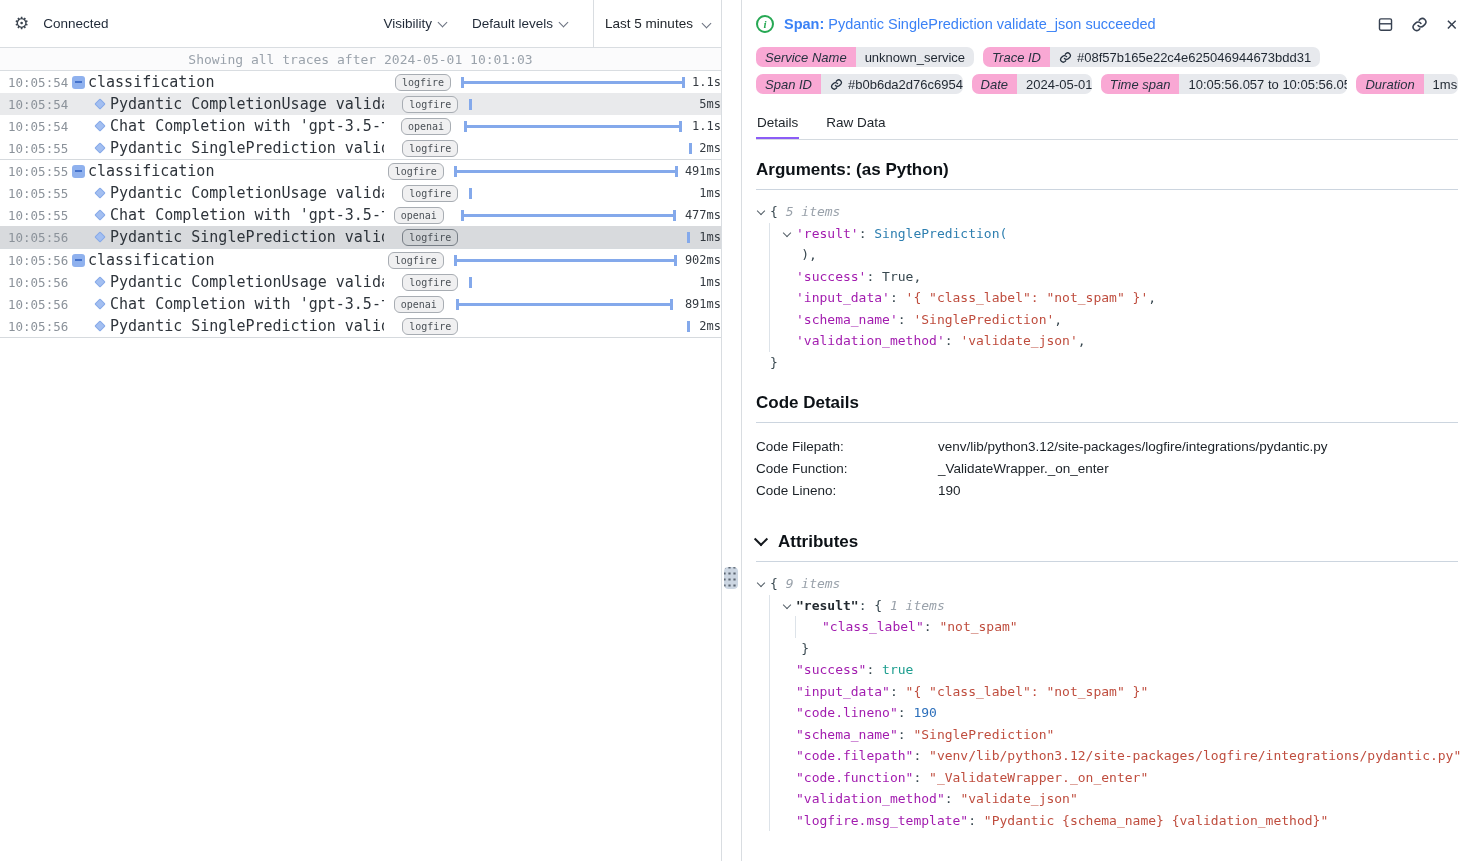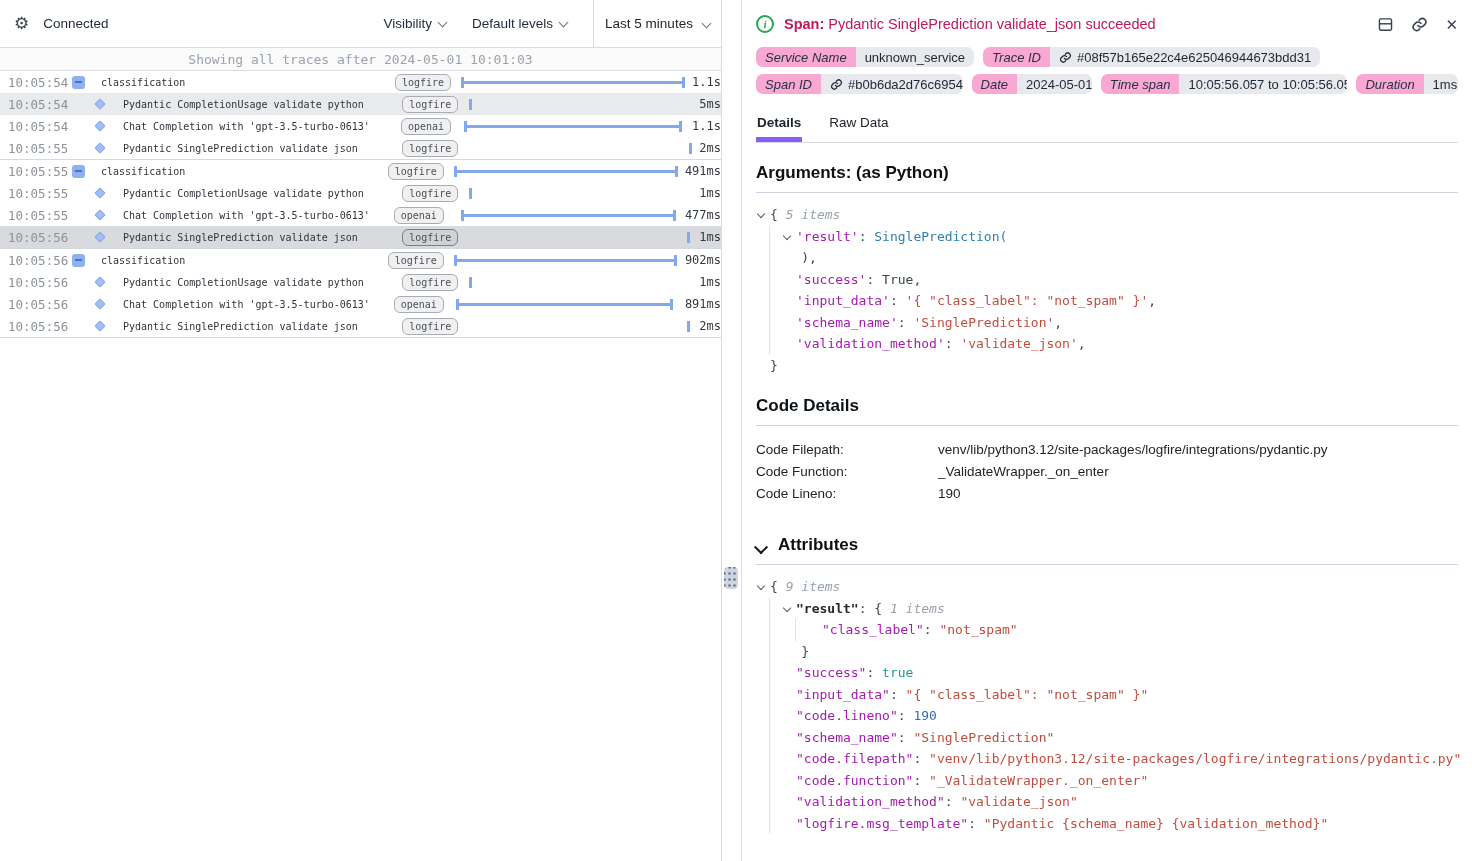--- a/index.html
+++ b/index.html
@@ -23,59 +23,59 @@
   .trace-group { border-bottom:1px solid #d6dade; }
   .trow { height:22px; display:flex; align-items:center; padding-left:8px; cursor:pointer; background:#fff; }
   .trow.hover { background:#e9eaec; }
   .trow.selected { background:#d8dadd; }
   .t-time { width:60px; flex:none; font-family:"DejaVu Sans Mono", monospace; font-size:12.5px; color:#8b929a; }
   .t-icon { flex:none; display:flex; align-items:center; justify-content:center; width:20px; }
   .trow.child .t-icon { margin-left:22px; }
   .minus-sq { width:13px; height:13px; background:#8fb1ee; border-radius:3px; display:flex; align-items:center; justify-content:center; }
   .minus-sq span { width:7px; height:2px; background:#4472cc; display:block; }
   .diamond { width:8px; height:8px; background:#a3bff1; border:1px solid #86a9e8; border-radius:1px; transform:rotate(45deg); }
-  .t-name { font-family:"DejaVu Sans Mono", monospace; font-size:10px; color:#2e343b; white-space:nowrap; overflow:hidden; flex:1; max-width:296px; margin-left:13px; }
+  .t-name { font-family:"DejaVu Sans Mono", monospace; font-size:15px; color:#2e343b; white-space:nowrap; overflow:hidden; flex:1; max-width:296px; margin-left:0; }
   .trow.child .t-name { max-width:274px; }
   .t-tag-col { width:60px; flex:none; margin-left:auto; display:flex; justify-content:flex-end;align-items:center; }
   .t-tag { font-family:"DejaVu Sans Mono", monospace; font-size:10px; color:#4b5157; background:#f0f0f1; border:1px solid #a8adb3; border-radius:6px; padding:1px 6px; line-height:1.3; }
   .trow.selected .t-tag { border-color:#787f87; background:#d0d3d6; }
   .t-bar { width:224px; height:22px; flex:none; position:relative; margin-left:10px; }
   .t-bar .bline { position:absolute; top:9.5px; height:3px; background:#84a9eb; }
   .t-bar .bcap { position:absolute; top:5.5px; width:3px; height:11px; background:#84a9eb; }
   .t-dur { font-family:"DejaVu Sans Mono", monospace; font-size:12px; color:#343a41; margin-left:7px; white-space:nowrap; }
 
   
   .resizer { width:19px; position:relative; background:#fff; flex:none; cursor:col-resize; }
   .drag-handle { position:absolute; left:2px; top:567px; width:14px; height:22px; background:#ccd6e2; border-radius:4px;
     background-image:radial-gradient(circle, #5a6470 1px, transparent 1.3px); background-size:5px 6px; background-position:3px 3.5px; background-clip:padding-box; }
 
   
   .right-panel { flex:1; height:861px; border-left:1px solid #d9dde1; overflow:hidden; padding:0 14px; }
   .span-header { display:flex; align-items:center; padding-top:15px; }
   .info-icon { width:18px; height:18px; border:2px solid #26a853; border-radius:50%; color:#26a853; font-size:11px; font-weight:700;
     display:flex; align-items:center; justify-content:center; flex:none; font-family:"Liberation Serif", serif; font-style:italic; }
-  .span-title { margin-left:10px; font-size:14.5px; color:#be185d; }
+  .span-title { margin-left:10px; font-size:14.5px; color:#3b82f6; }
   .span-title b { font-weight:700; }
   .hdr-icons { margin-left:auto; display:flex; align-items:center; gap:17px; }
   .hdr-icons svg { cursor:pointer; display:block; }
   .x-icon { font-size:15px; color:#374151; cursor:pointer; line-height:1; }
 
   .badge-rows { margin-top:14px; display:flex; flex-direction:column; gap:7px; }
   .badge-row { display:flex; gap:9px; }
   .badge { display:inline-flex; font-size:13px; border-radius:7px; overflow:hidden; white-space:nowrap; }
   .b-label { background:#f9a8d4; color:#273240; font-style:italic; padding:2.5px 9px; }
   .b-value { background:#e7e9ed; color:#1f2731; padding:2.5px 9px; display:inline-flex; align-items:center; gap:5px; }
 
   .tabs { display:flex; margin-top:16px; border-bottom:1px solid #d4dae0; gap:26px; }
   .tab { font-size:13.5px; color:#20262c; padding:5px 1px 7px; cursor:pointer; }
-  .tab.active { border-bottom:5px solid #8b5cf6;font-weight:bold; }
+  .tab.active { border-bottom:2px solid #8b5cf6; }
 
   h2.sect { font-size:17px; font-weight:700; color:#0c1116; margin-top:20px; }
   .sect-rule { border:none; border-top:1px solid #ccd5df; margin-top:9px; }
-  .attr-head { display:flex; align-items:flex-end; margin-top:30px; cursor:pointer; }
+  .attr-head { display:flex; align-items:center; margin-top:30px; cursor:pointer; }
   .attr-chev { width:10px; height:10px; border-right:2.5px solid #14181d; border-bottom:2.5px solid #14181d; transform:rotate(45deg) translate(-2px,-2px); margin-right:12px; }
 
   .code { font-family:"DejaVu Sans Mono", monospace; font-size:13px; line-height:21.5px; margin-top:11px; }
   .cl { position:relative; white-space:pre; }
   .gl { position:absolute; top:0; bottom:0; border-left:1px solid #dde3e9; }
   .chev { position:absolute; width:6px; height:6px; border-right:1.5px solid #566069; border-bottom:1.5px solid #566069; transform:rotate(45deg); top:7px; }
   .tk-p { color:#37474f; }
   .tk-k { color:#a21caf;text-align:center; }
   .tk-kb { color:#22292f; font-weight:700; }
   .tk-t { color:#37474f; }

